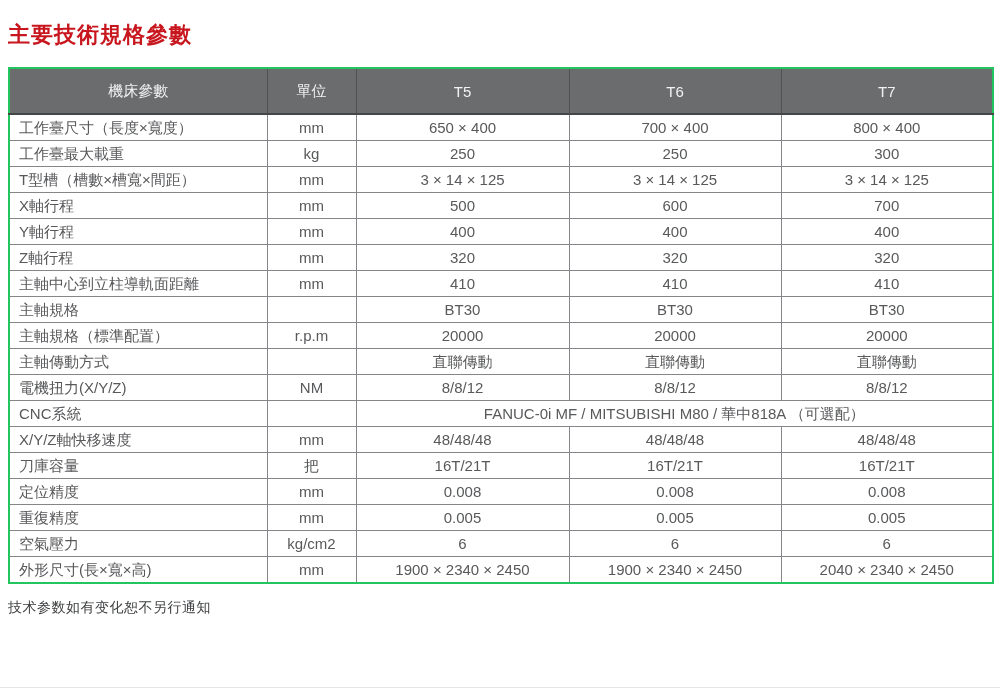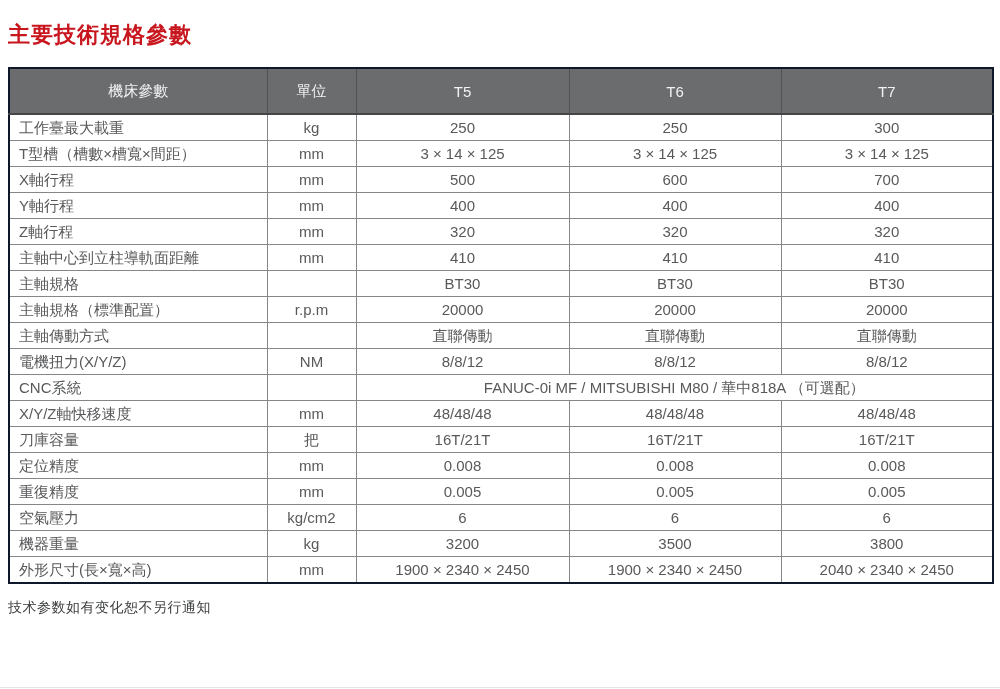--- a/index.html
+++ b/index.html
@@ -23,21 +23,21 @@
     color: #c8161e;
     margin: 16px 0 0 0;
     letter-spacing: 1px;
     line-height: 26px;
   }
   table.spec {
     margin-top: 19px;
     border-collapse: collapse;
     width: 984px;
     table-layout: fixed;
-    border: 2px solid #0f172a;
+    border: 2px solid #22c55e;
   }
   table.spec thead th {
     background: #6b6c6e;
     color: #f2f2f3;
     font-weight: normal;
     height: 44px;
     font-size: 15px;
     border: 1px solid #515254;
     border-bottom: 2px solid #454648;
     text-align: center;
@@ -92,20 +92,27 @@
       <tr>
           <th>機床參數</th>
           <th>單位</th>
           <th>T5</th>
           <th>T6</th>
           <th>T7</th>
         </tr>
     </thead>
     <tbody>
         <tr>
+          <td class="label">工作臺尺寸（長度×寬度）</td>
+          <td>mm</td>
+          <td>650 × 400</td>
+          <td>700 × 400</td>
+          <td>800 × 400</td>
+        </tr>
+        <tr>
           <td class="label">工作臺最大載重</td>
           <td>kg</td>
           <td>250</td>
           <td>250</td>
           <td>300</td>
         </tr>
         <tr>
           <td class="label">T型槽（槽數×槽寬×間距）</td>
           <td>mm</td>
           <td>3 × 14 × 125</td>
@@ -202,27 +209,20 @@
           <td>0.005</td>
         </tr>
         <tr>
           <td class="label">空氣壓力</td>
           <td>kg/cm2</td>
           <td>6</td>
           <td>6</td>
           <td>6</td>
         </tr>
         <tr>
-          <td class="label">機器重量</td>
-          <td>kg</td>
-          <td>3200</td>
-          <td>3500</td>
-          <td>3800</td>
-        </tr>
-        <tr>
           <td class="label">外形尺寸(長×寬×高)</td>
           <td>mm</td>
           <td>1900 × 2340 × 2450</td>
           <td>1900 × 2340 × 2450</td>
           <td>2040 × 2340 × 2450</td>
         </tr>
       </tbody>
   </table>
 
   <p class="footnote">技术参数如有变化恕不另行通知</p>

